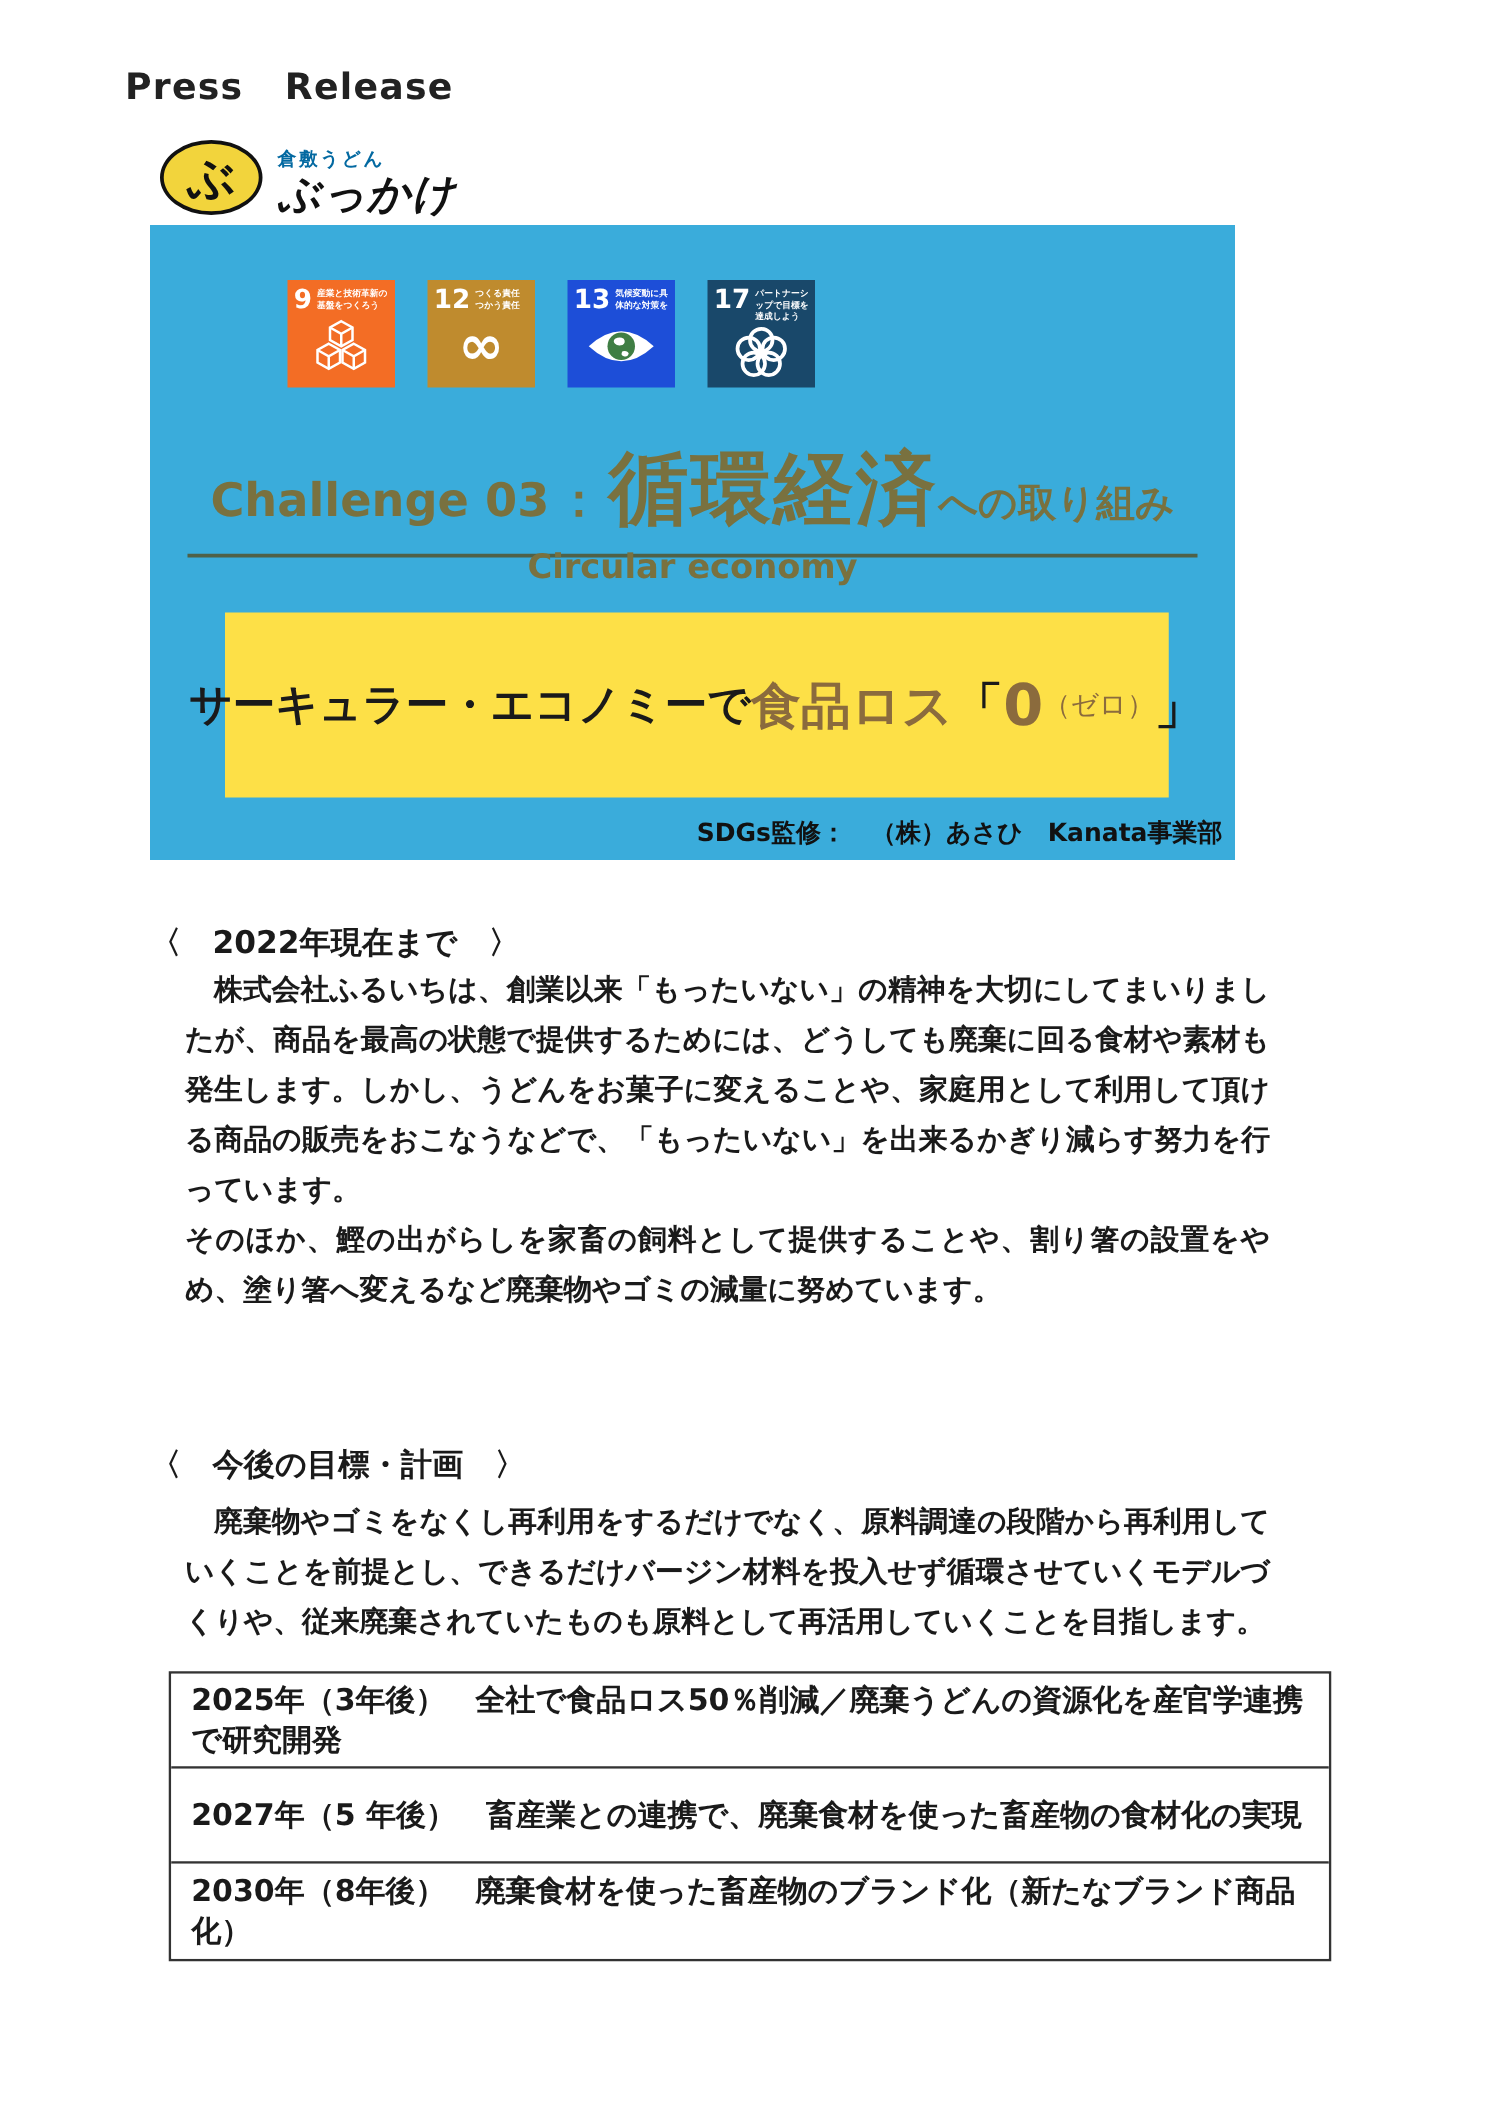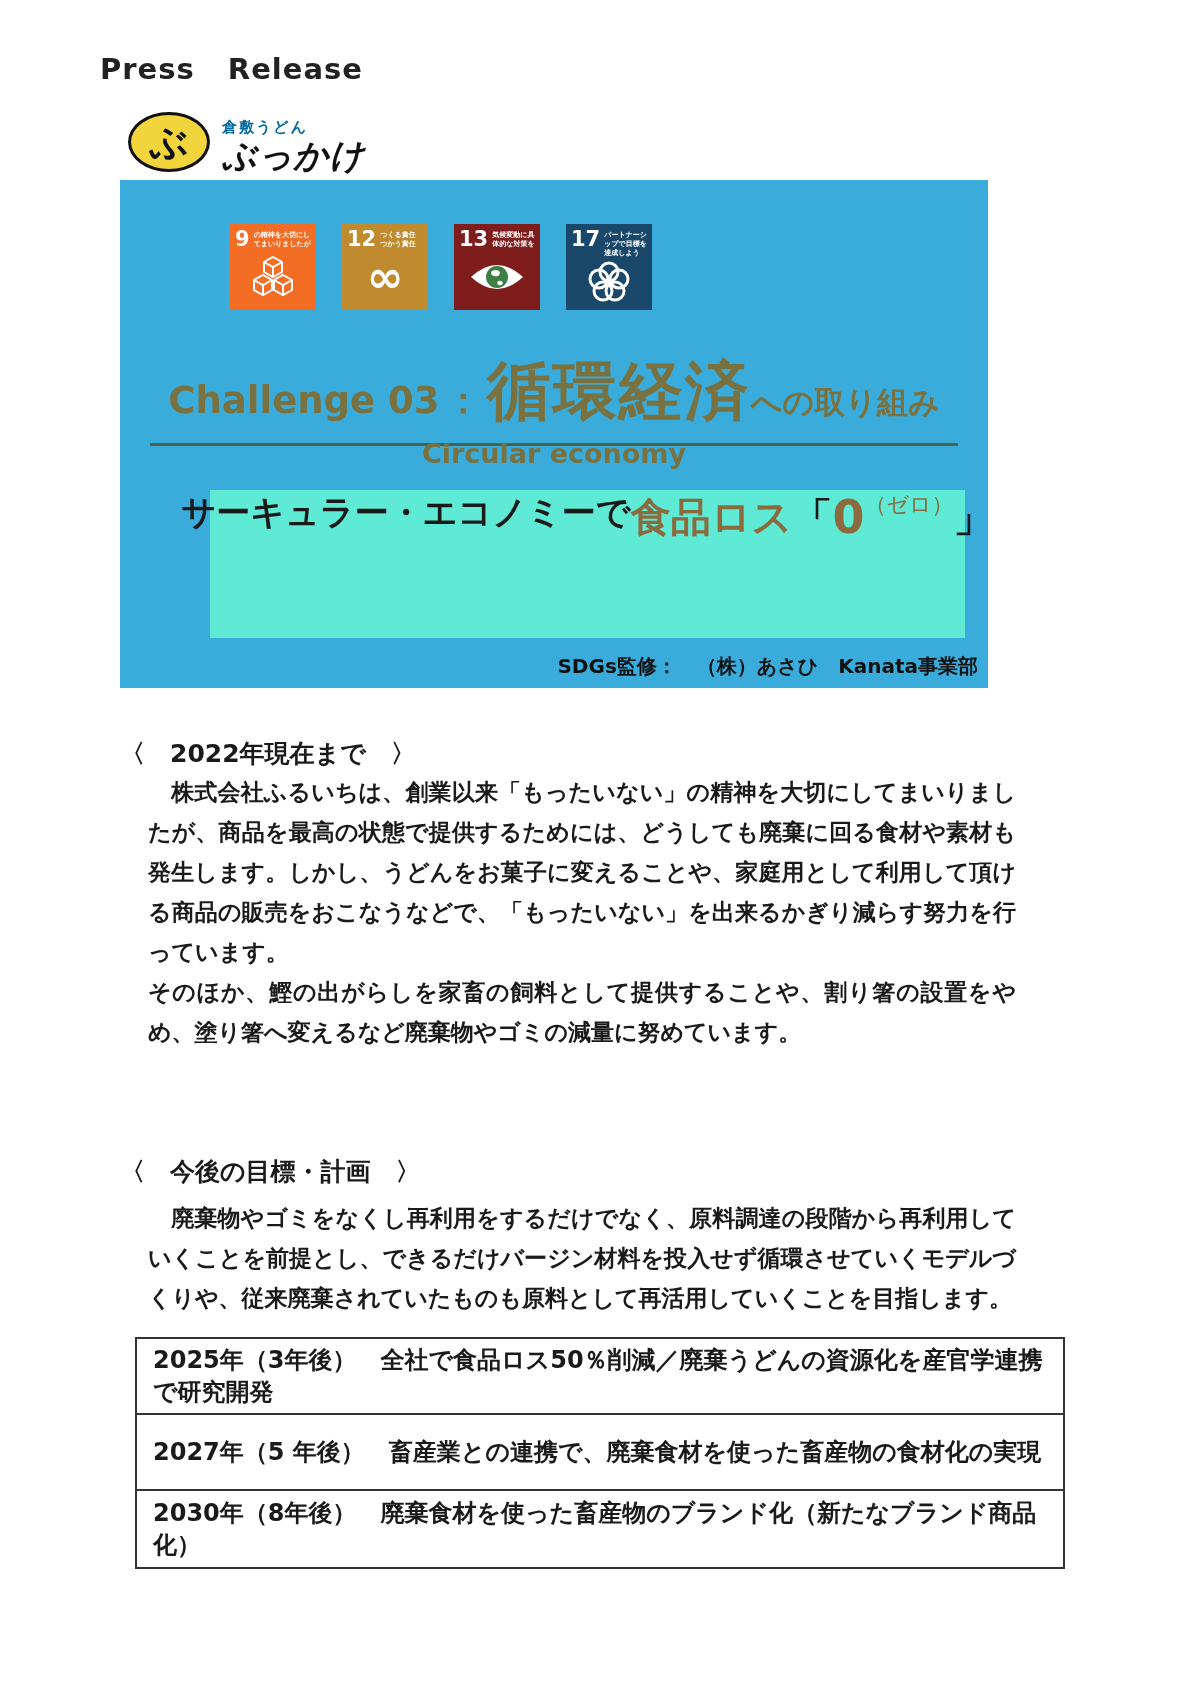--- a/index.html
+++ b/index.html
@@ -29,21 +29,21 @@
 
   .challenge { position:absolute; top:168px; left:0; width:100%; text-align:center; }
   .challenge-inner { display:inline-block; border-bottom:3px solid #4f6147; padding:0 18px 8px 18px; white-space:nowrap; }
   .ch-prefix { font-size:37px; font-weight:bold; color:#79713f; vertical-align:baseline; }
   .ch-colon  { font-size:37px; font-weight:bold; color:#79713f; }
   .ch-main   { font-size:64px; font-weight:bold; color:#79713f; letter-spacing:2px; }
   .ch-suffix { font-size:31px; font-weight:bold; color:#79713f; }
 
   .subtitle { position:absolute; top:258px; left:0; width:100%; text-align:center; font-size:27px; font-weight:bold; color:#79713f; }
 
-  .white-box { position:absolute; left:60px; top:310px; width:755px; height:148px; background:#5eead4; display:flex; align-items:flex-start; justify-content:center; white-space:nowrap;margin-left:30px; }
+  .white-box { position:absolute; left:60px; top:310px; width:755px; height:148px; background:#fde047; display:flex; align-items:center; justify-content:center; white-space:nowrap; }
   .wb-black { font-size:34px; font-weight:bold; color:#1a1a1a; }
   .wb-brown { font-size:40px; font-weight:bold; color:#8b6b3d; }
   .wb-bracket { font-size:40px; font-weight:bold; color:#1a1a1a; }
   .wb-zero { font-size:46px; font-weight:bold; color:#8b6b3d; }
   .wb-zero-small { font-size:22px; font-weight:normal; color:#8b6b3d; }
 
   .credit { position:absolute; right:10px; bottom:8px; font-size:20px; font-weight:bold; color:#111; }
 
   
   .section-heading { position:absolute; left:120px; font-size:25px; font-weight:bold; color:#1a1a1a; }
@@ -72,21 +72,21 @@
     <div class="logo-brand">ぶっかけ</div>
   </div>
 </div>
 
 <div class="banner" style="background-color: rgb(58, 172, 219);">
 
   <div class="sdg-row">
     <div class="sdg-tile" style="background-color: rgb(243, 109, 37);">
       <div class="sdg-head">
         <span class="sdg-num">9</span>
-        <span class="sdg-label">の精神を大切にしてまいりましたが</span>
+        <span class="sdg-label">産業と技術革新の基盤をつくろう</span>
       </div>
       <div class="sdg-art">
         <svg width="52" height="48" viewBox="0 0 52 48" fill="none" stroke="#fff" stroke-width="2">
           <path d="M26 4 L35 9 L35 19 L26 24 L17 19 L17 9 Z"></path>
             <path d="M17 9 L26 14 L35 9 M26 14 L26 24"></path>
           <path d="M16 22 L25 27 L25 37 L16 42 L7 37 L7 27 Z"></path>
             <path d="M7 27 L16 32 L25 27 M16 32 L16 42"></path>
           <path d="M36 22 L45 27 L45 37 L36 42 L27 37 L27 27 Z"></path>
             <path d="M27 27 L36 32 L45 27 M36 32 L36 42"></path>
         </svg>
@@ -94,21 +94,21 @@
     </div>
     <div class="sdg-tile" style="background-color: rgb(191, 139, 46);">
       <div class="sdg-head">
         <span class="sdg-num">12</span>
         <span class="sdg-label">つくる責任 つかう責任</span>
       </div>
       <div class="sdg-art">
         <span class="infinity-glyph">∞</span>
       </div>
     </div>
-    <div class="sdg-tile" style="background-color: #7f1d1d;">
+    <div class="sdg-tile" style="background-color: #1d4ed8;">
       <div class="sdg-head">
         <span class="sdg-num">13</span>
         <span class="sdg-label">気候変動に具体的な対策を</span>
       </div>
       <div class="sdg-art">
         <svg width="58" height="36" viewBox="0 0 58 36">
           <path d="M3 18 Q29 -6 55 18 Q29 42 3 18 Z" fill="#fff"></path>
           <circle cx="29" cy="18" r="11" fill="#3f7e44"></circle>
           <path d="M24 12 q4 -2 7 0 q2 3 -1 5 q-4 1 -6 -1 q-2 -2 0 -4 Z M30 22 q4 -1 5 2 q-1 3 -4 2 q-3 -1 -1 -4 Z" fill="#fff"></path>
         </svg>

